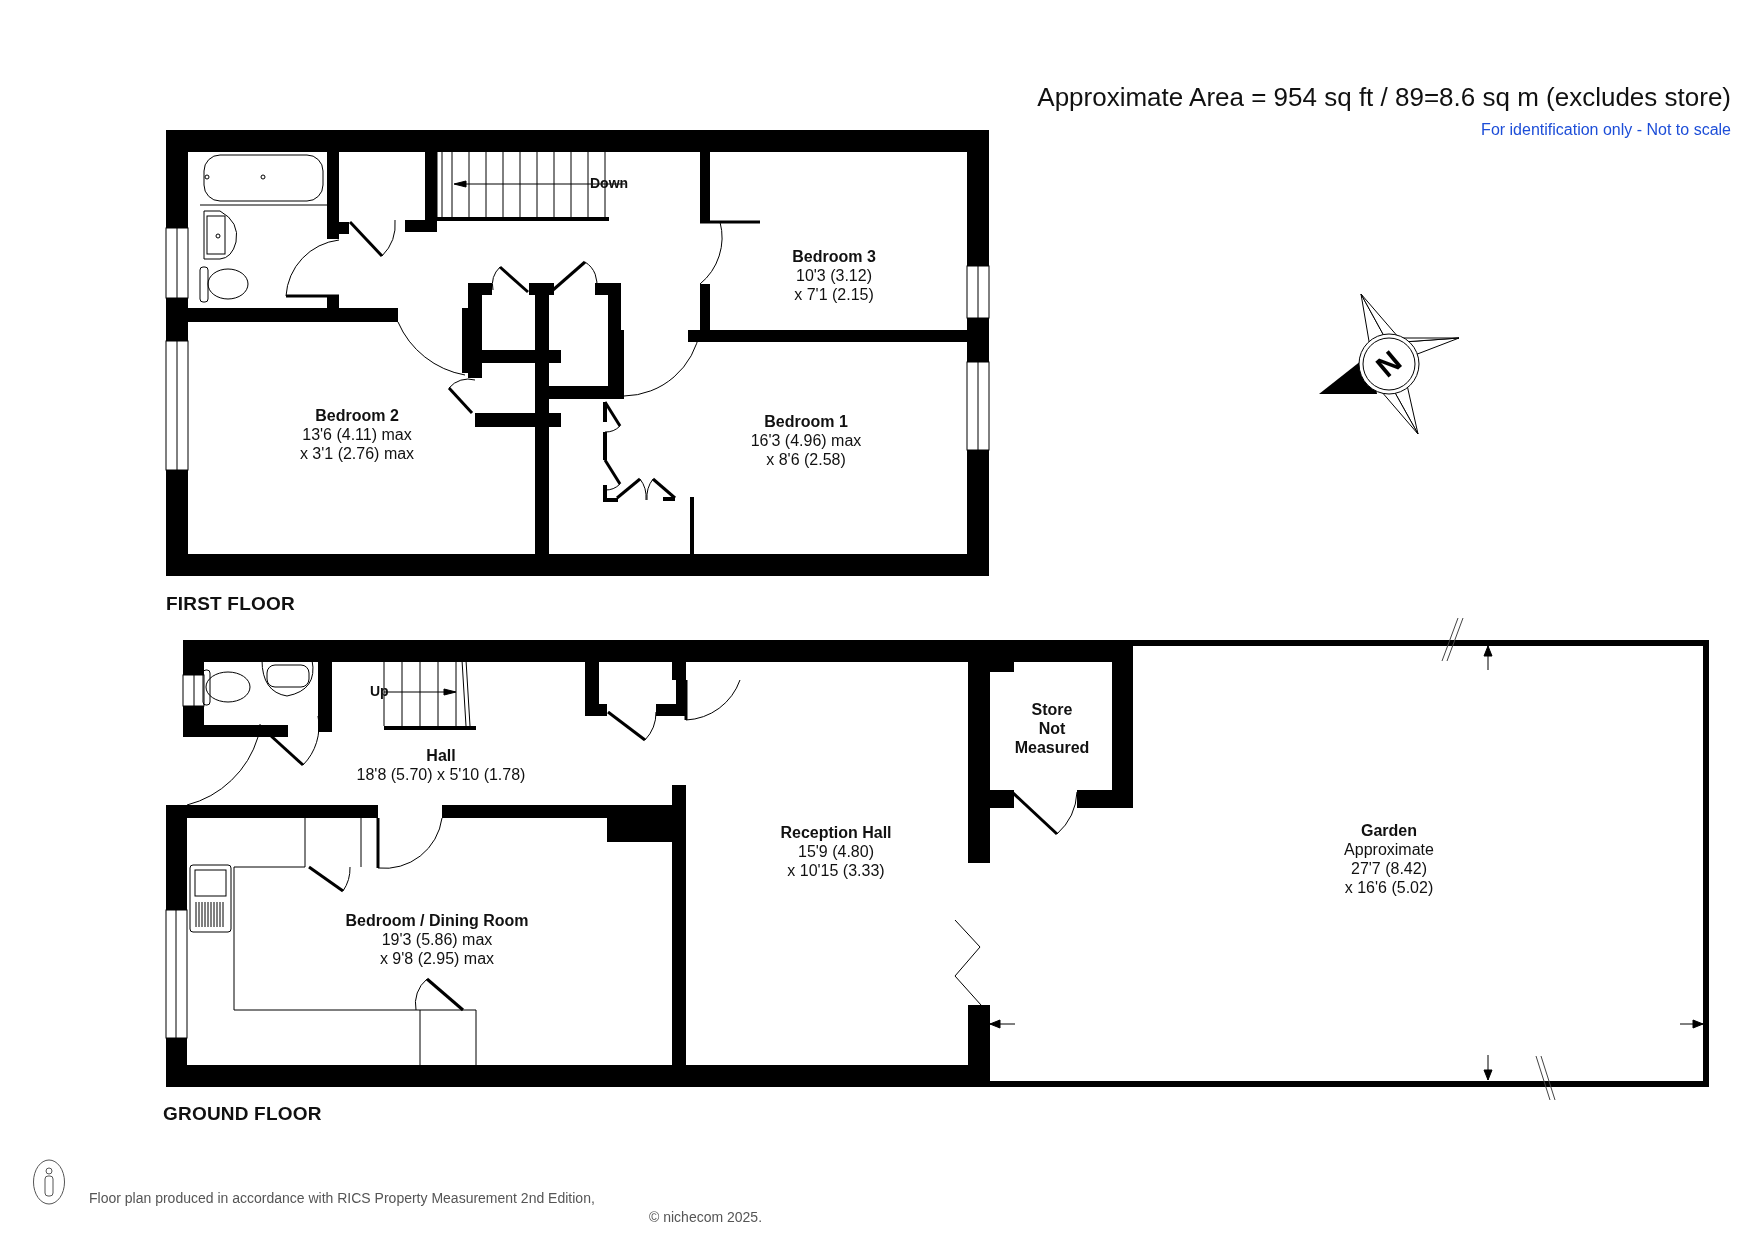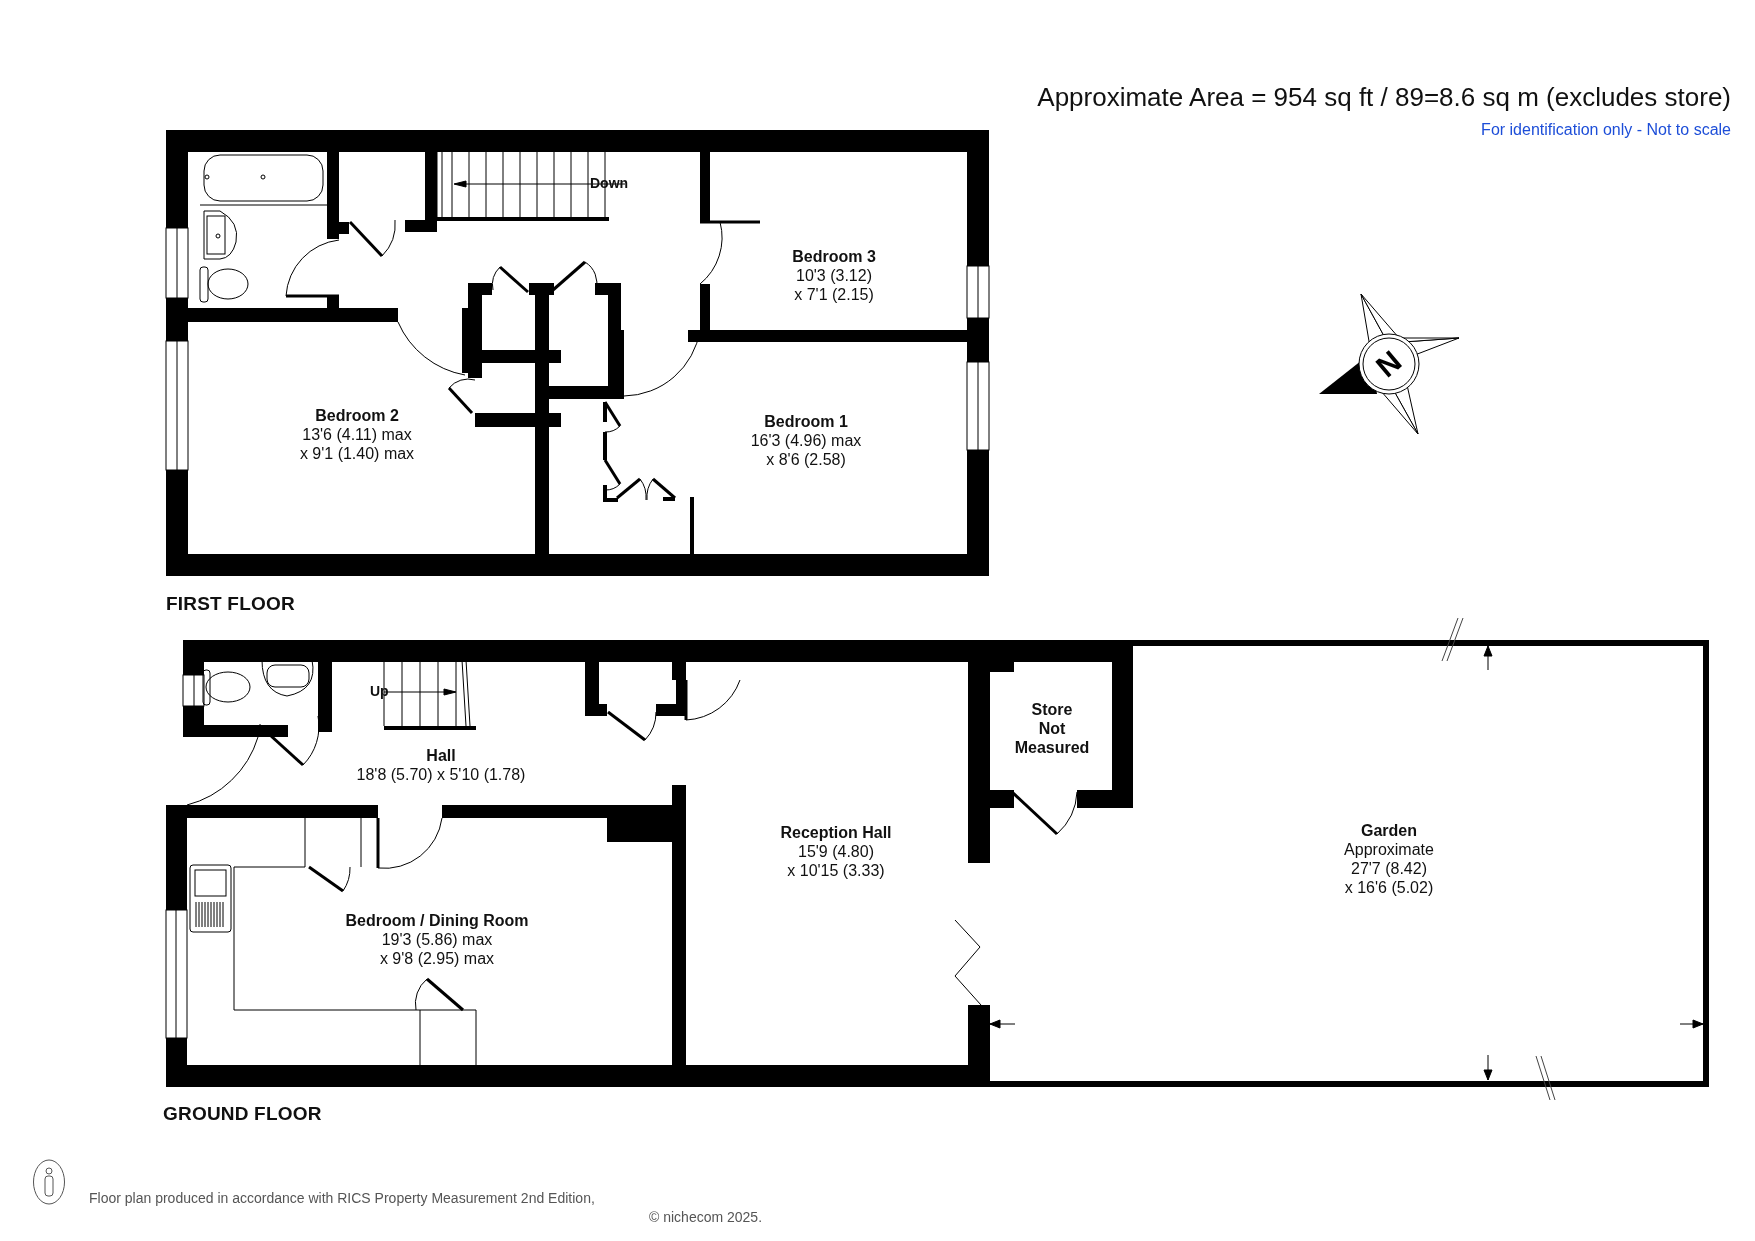--- a/index.html
+++ b/index.html
@@ -268,21 +268,21 @@
 
 <div class="room" style="left:834px; top:205px;margin-top:42px;">
   <div class="name">Bedroom 3</div>
   <div>10'3 (3.12)</div>
   <div>x 7'1 (2.15)</div>
 </div>
 
 <div class="room" style="left:357px; top:406px;">
   <div class="name">Bedroom 2</div>
   <div>13'6 (4.11) max</div>
-  <div>x 9'1 (1.40) max</div>
+  <div>x 3'1 (2.76) max</div>
 </div>
 
 <div class="room" style="left:786px; top:412px;margin-left:20px;">
   <div class="name">Bedroom 1</div>
   <div>16'3 (4.96) max</div>
   <div>x 8'6 (2.58)</div>
 </div>
 
 <div class="floor-label" style="left:166px; top:593px;">FIRST FLOOR</div>
 

